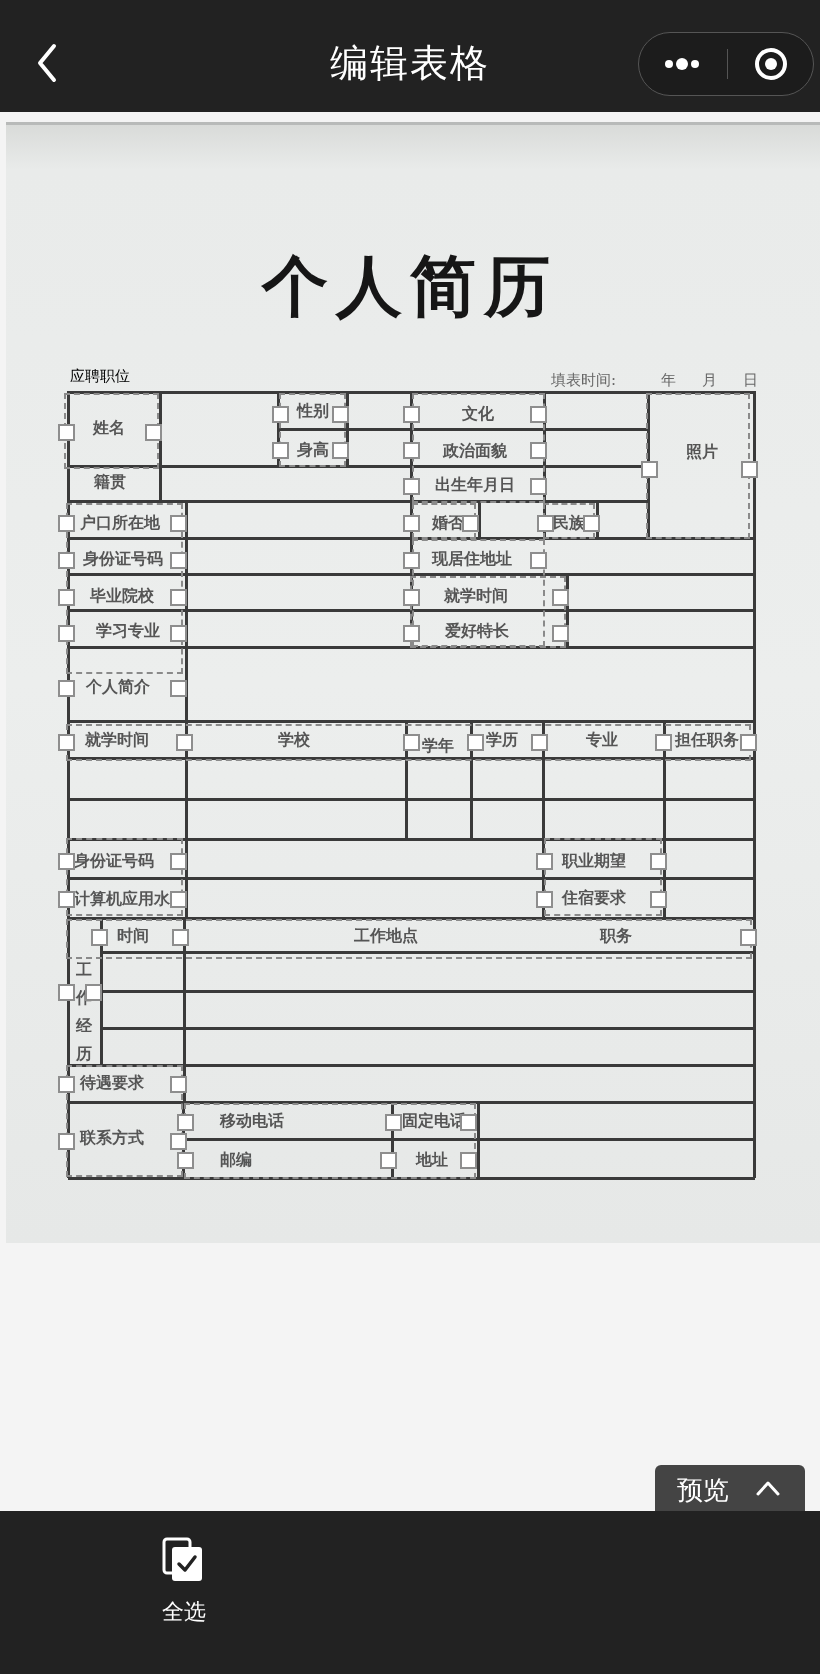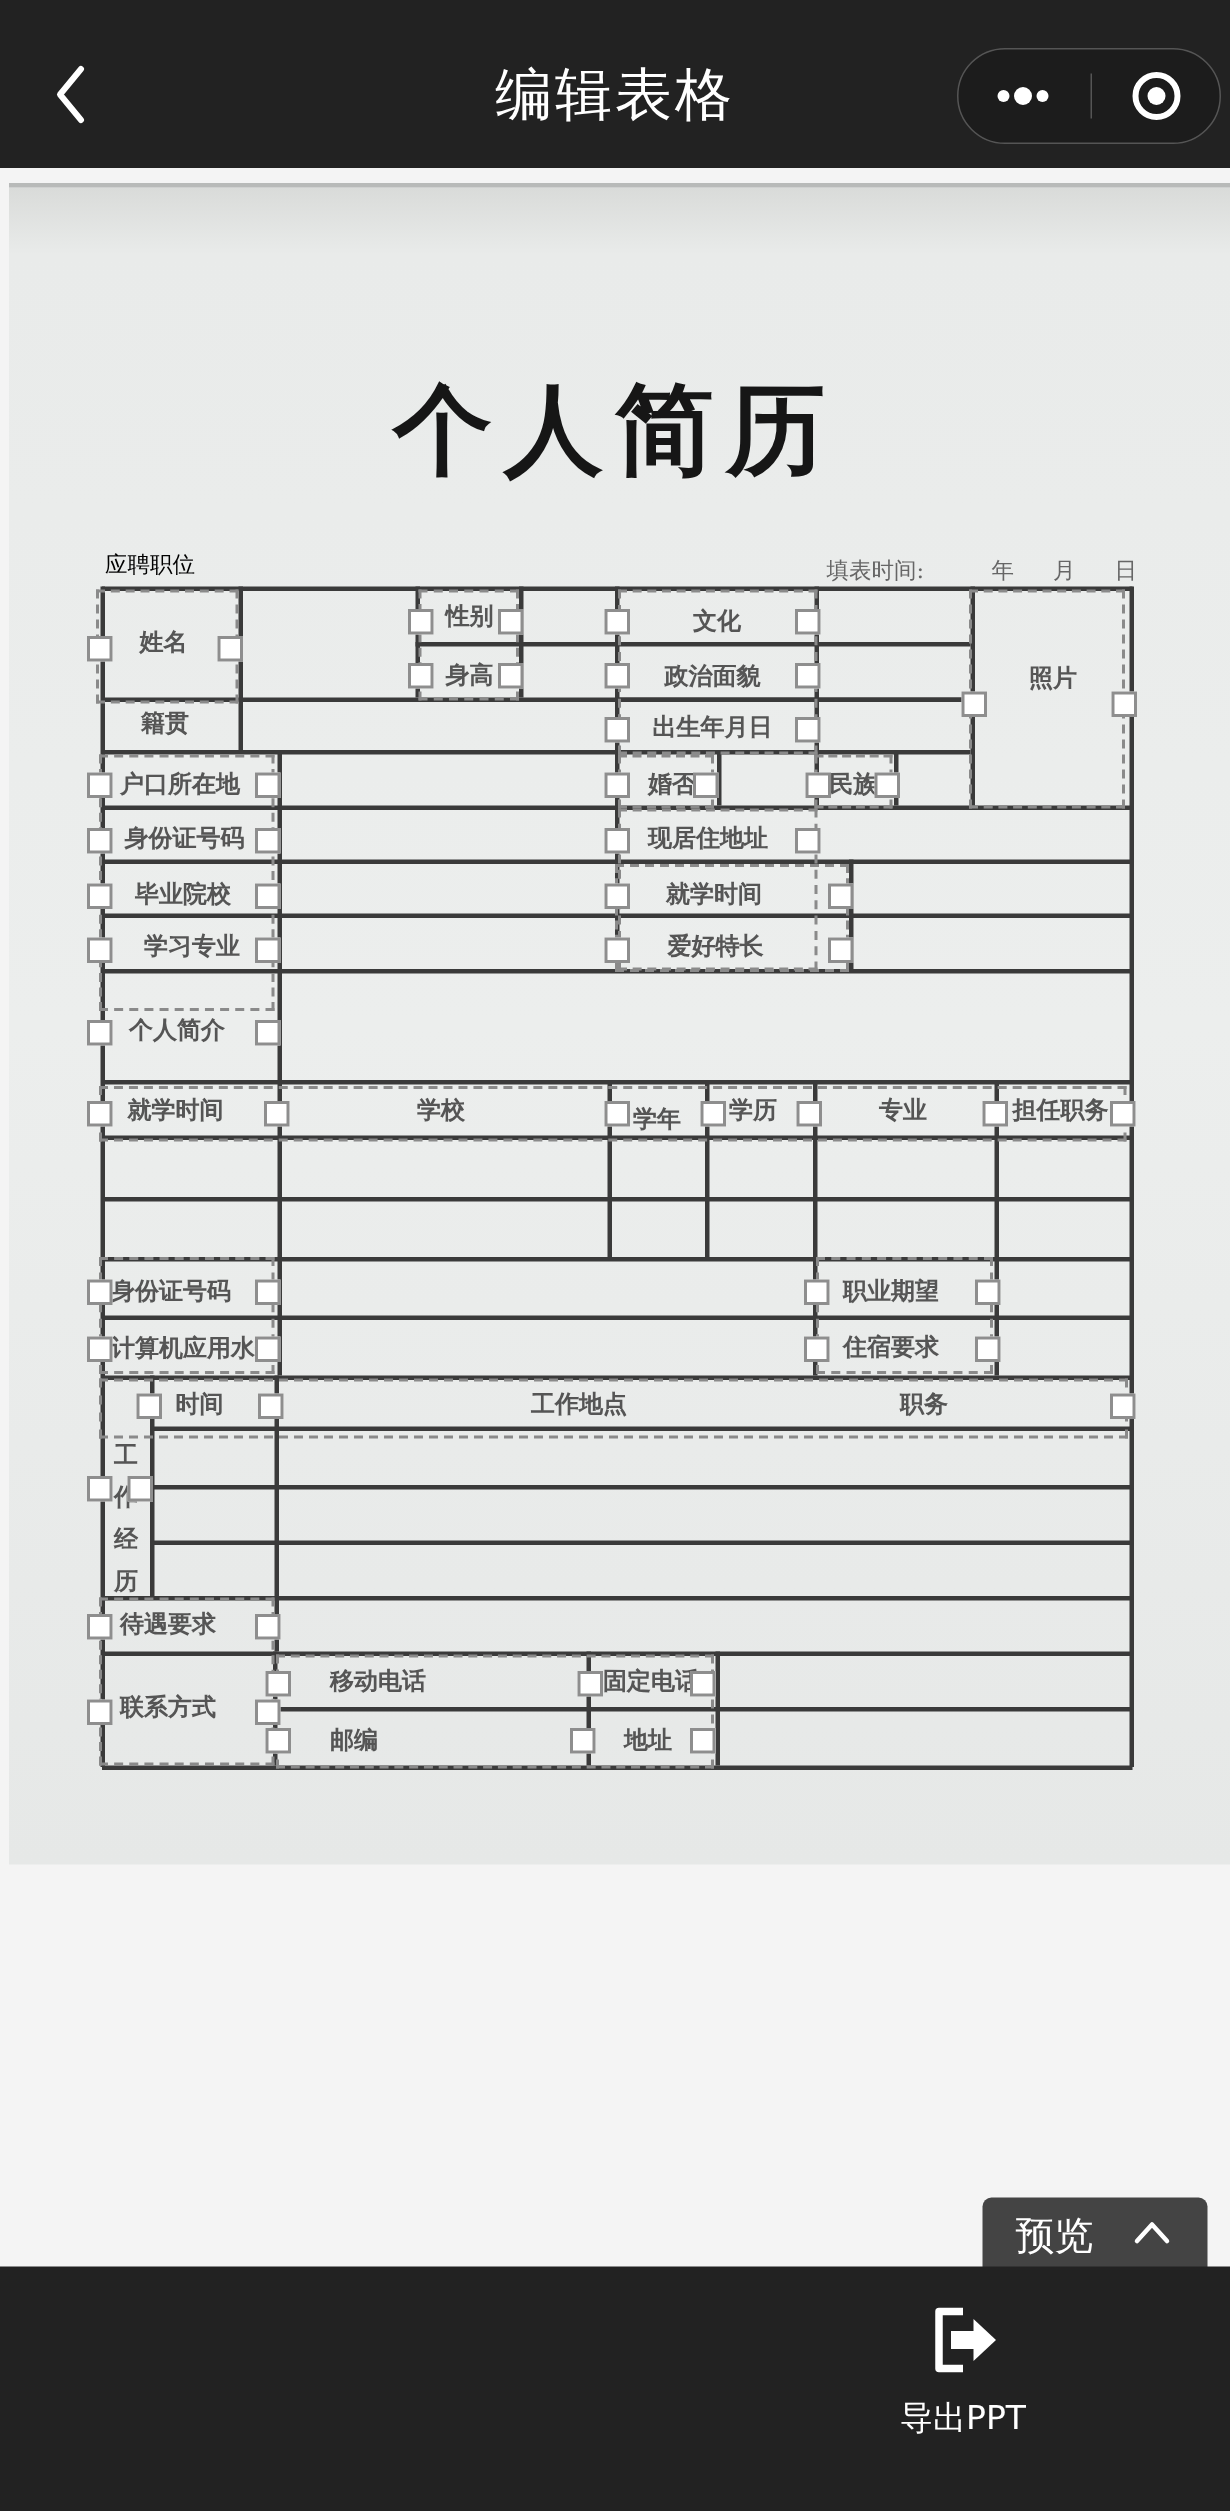--- a/index.html
+++ b/index.html
@@ -254,21 +254,21 @@
 </div>
 
 <div class="preview-tab">
   <span class="pt-text">预览</span>
   <svg width="26" height="20" viewBox="0 0 26 20">
     <polyline points="3,16 13,5 23,16" fill="none" stroke="#fff" stroke-width="3" stroke-linecap="round" stroke-linejoin="round"></polyline>
   </svg>
 </div>
 
 <div class="bottom">
-  <div class="tool" style="left:562px;">
-    <svg width="50" height="46" viewBox="0 0 50 46">
-      <path d="M22 4 H6 V42 H22" fill="none" stroke="#fff" stroke-width="5" stroke-linejoin="round"></path>
-      <rect x="14" y="17" width="16" height="12" fill="#fff"></rect>
-      <polygon points="29,9 44,23 29,37" fill="#fff"></polygon>
+  <div class="tool" style="left:104px;">
+    <svg width="44" height="46" viewBox="0 0 44 46">
+      <rect x="2" y="2" width="26" height="34" rx="3" fill="none" stroke="#fff" stroke-width="3"></rect>
+      <rect x="10" y="10" width="30" height="34" rx="3" fill="#fff"></rect>
+      <polyline points="17,27 23,33 33,20" fill="none" stroke="#222" stroke-width="3.5" stroke-linecap="round" stroke-linejoin="round"></polyline>
     </svg>
-    <div class="tl">导出PPT</div>
+    <div class="tl">全选</div>
   </div>
 </div>
 
 </body></html>

